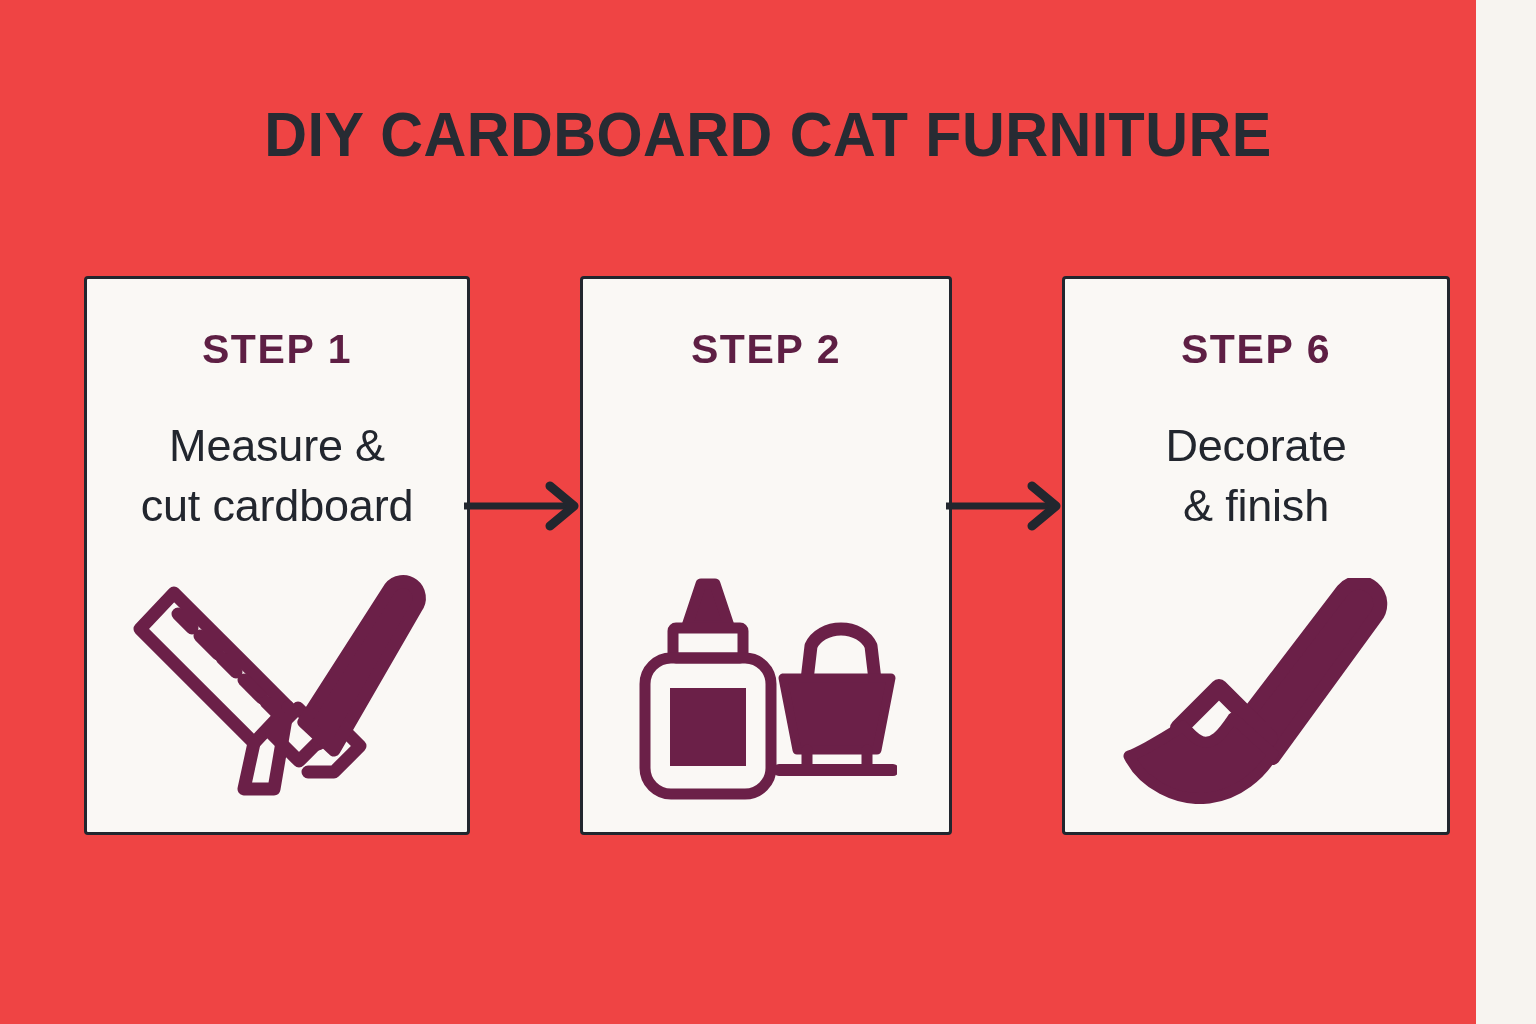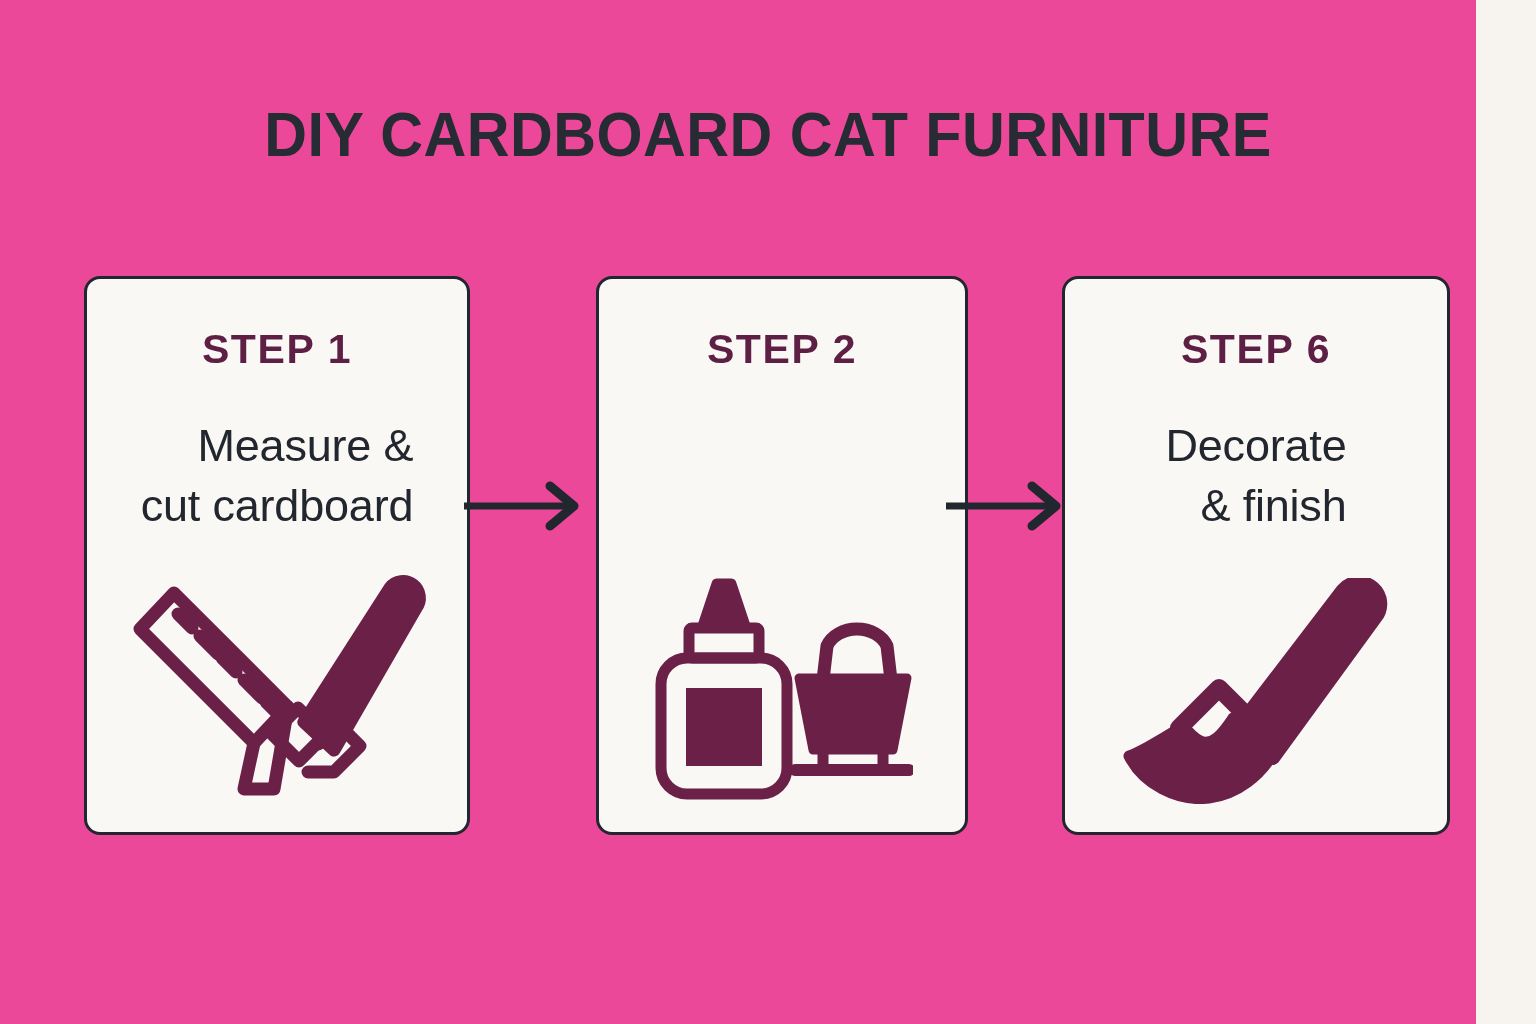--- a/index.html
+++ b/index.html
@@ -9,21 +9,21 @@
     height:1024px;
     background:#F7F4F0;
     font-family:"Liberation Sans", sans-serif;
     overflow:hidden;
   }
 
   #canvas {
     position:relative;
     width:1476px;
     height:1024px;
-    background:#ec4899;
+    background:#ef4444;
   }
 
   
   #page-title {
     position:absolute;
     left:0;
     top:100px;
     width:1536px;
     text-align:center;
     font-size:63px;
@@ -45,45 +45,45 @@
     height:560px;
   }
 
   .step-card {
     position:absolute;
     top:0;
     width:386px;
     height:559px;
     background:#FAF8F5;
     border:3px solid #22262E;
-    border-radius:16px;
+    border-radius:4px;
     display:flex;
     flex-direction:column;
     align-items:center;
   }
   .step-card.card-1 { left:0px; }
-  .step-card.card-2 { left:512px; width:372px; }
+  .step-card.card-2 { left:496px; width:372px; }
   .step-card.card-3 { left:978px; width:388px; }
 
   .step-label {
     margin-top:47px;
     font-size:41px;
     font-weight:bold;
     letter-spacing:1.6px;
     color:#5E1F44;
     line-height:46px;
   }
 
   .step-text {
     margin-top:44px;
     font-size:45px;
     font-weight:400;
     color:#22262E;
     line-height:60px;
-    text-align:right;
+    text-align:center;
     padding:0 10px;
     letter-spacing:-0.2px;
   }
 
   .step-icon {
     position:absolute;
     bottom:28px;
     left:0;
     width:100%;
     display:flex;

